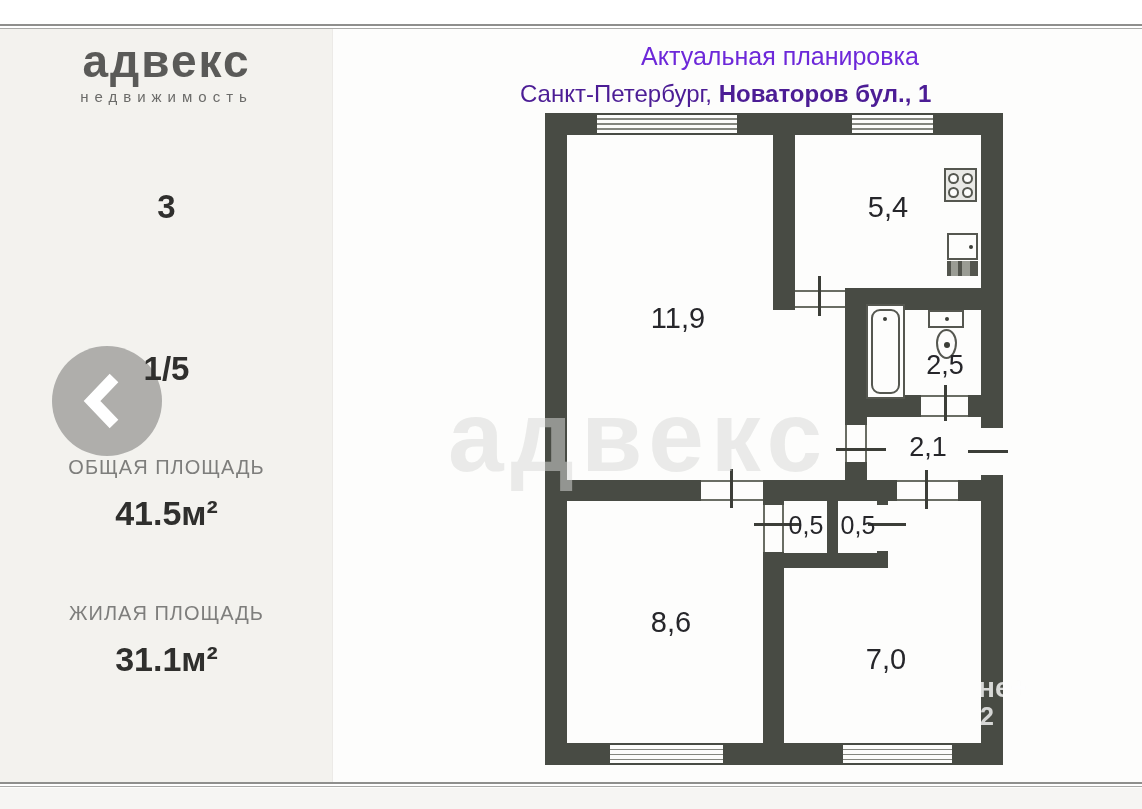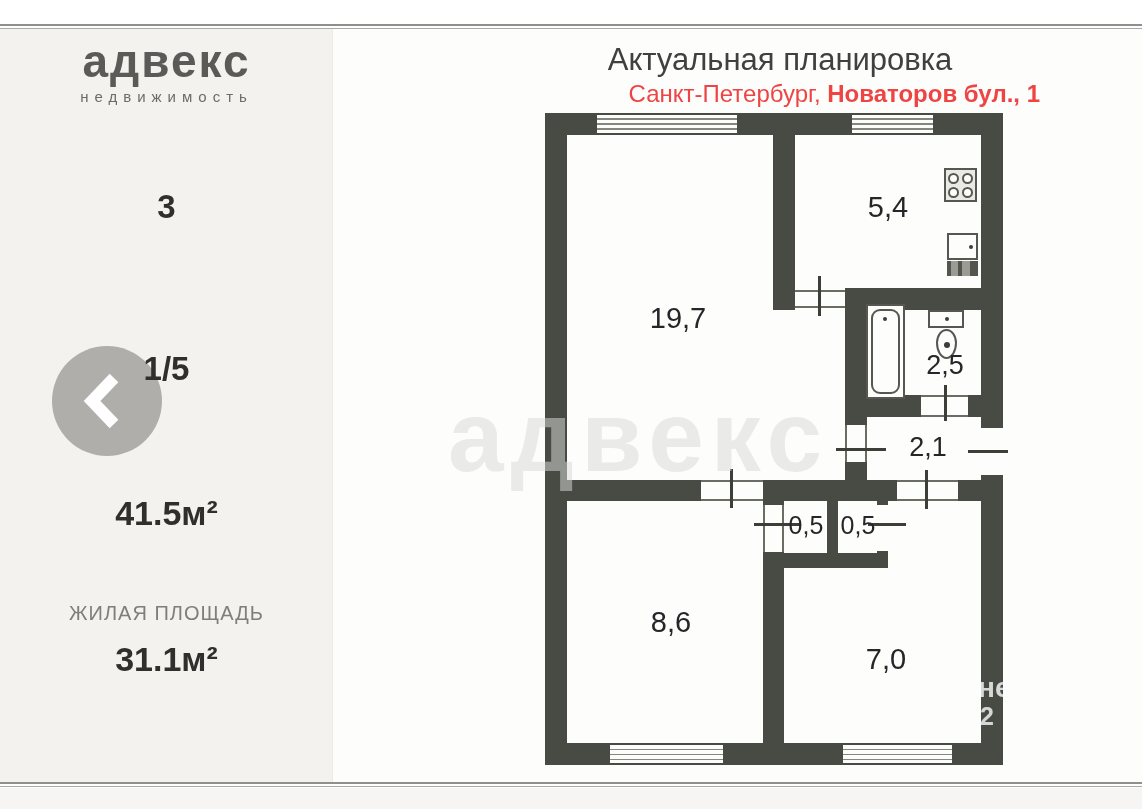--- a/index.html
+++ b/index.html
@@ -28,23 +28,23 @@
   .total-label{top:456px;font-size:20px;color:#7e7e7c;} .total-value{top:494px;font-size:34px;}
   .living-label{top:602px;font-size:20px;color:#7e7e7c;} .living-value{top:640px;font-size:34px;}
 
   .back-btn{position:absolute;left:52px;top:346px;width:110px;height:110px;border-radius:50%;
     background:rgba(155,155,153,0.78);border:none;cursor:pointer;z-index:4;
     display:flex;align-items:center;justify-content:center;}
   .back-btn svg{display:block;margin-right:10px;}
 
   
   .plan-title{position:absolute;left:545px;top:42px;width:470px;text-align:center;
-    font-size:31px;font-weight:400;color:#404040;z-index:6;}
-  .plan-address{position:absolute;left:520px;top:80px;width:520px;text-align:right;
-    font-size:24px;color:#ef4444;z-index:6;}
+    font-size:25px;font-weight:400;color:#6d28d9;z-index:6;}
+  .plan-address{position:absolute;left:520px;top:80px;width:520px;text-align:left;
+    font-size:24px;color:#4c1d95;z-index:6;}
   .plan-address .street{font-weight:700;}
 
   
   .floorplan{position:absolute;left:545px;top:113px;width:458px;height:652px;}
   .wall{position:absolute;background:var(--wall);z-index:1;}
   .win-h{position:absolute;z-index:2;
     background:repeating-linear-gradient(to bottom, #fcfcfb 0 3.5px, #84867f 3.5px 5px);}
   .gap{position:absolute;background:#fdfdfc;z-index:2;}
   .thr-h{position:absolute;background:#fdfdfc;z-index:2;border-top:2px solid #6a6d64;border-bottom:2px solid #6a6d64;}
   .thr-v{position:absolute;background:#fdfdfc;z-index:2;border-left:2px solid #6a6d64;border-right:2px solid #6a6d64;}
@@ -84,20 +84,21 @@
   <div class="sb sb-value rooms-value">3</div>
 
   <div class="sb sb-value floor-value">1/5</div>
 
   <button class="back-btn">
     <svg width="46" height="58" viewBox="0 0 46 58">
       <polyline points="35,6 13,29 35,52" fill="none" stroke="#ffffff" stroke-width="12" stroke-linejoin="miter"></polyline>
     </svg>
   </button>
 
+  <div class="sb sb-label total-label">ОБЩАЯ ПЛОЩАДЬ</div>
   <div class="sb sb-value total-value">41.5м²</div>
 
   <div class="sb sb-label living-label">ЖИЛАЯ ПЛОЩАДЬ</div>
   <div class="sb sb-value living-value">31.1м²</div>
 
   <div class="plan-title">Актуальная планировка</div>
   <div class="plan-address">
     <span>Санкт-Петербург,</span>
     <span class="street">Новаторов бул., 1</span>
   </div>
@@ -163,21 +164,21 @@
       <div class="tub-inner"></div>
       <span class="dot" style="left:15px;top:11px;"></span>
     </div>
     <div class="fix" style="left:383px;top:197px;width:36px;height:18px;">
       <span class="dot" style="left:15px;top:5px;"></span>
     </div>
     <div class="fix bowl" style="left:391px;top:216px;width:21px;height:30px;">
       <span class="dot" style="left:6px;top:11px;width:6px;height:6px;"></span>
     </div>
 
-    <div class="rlabel fs-big" style="left:133px;top:205px;">19,7</div>
+    <div class="rlabel fs-big" style="left:133px;top:205px;">11,9</div>
     <div class="rlabel fs-big" style="left:343px;top:94px;">5,4</div>
     <div class="rlabel fs-mid" style="left:400px;top:252px;">2,5</div>
     <div class="rlabel fs-mid" style="left:383px;top:334px;">2,1</div>
     <div class="rlabel fs-small" style="left:261px;top:412px;">0,5</div>
     <div class="rlabel fs-small" style="left:313px;top:412px;">0,5</div>
     <div class="rlabel fs-big" style="left:126px;top:509px;">8,6</div>
     <div class="rlabel fs-big" style="left:341px;top:546px;">7,0</div>
   </div>
 
   <div class="watermark">адвекс</div>

